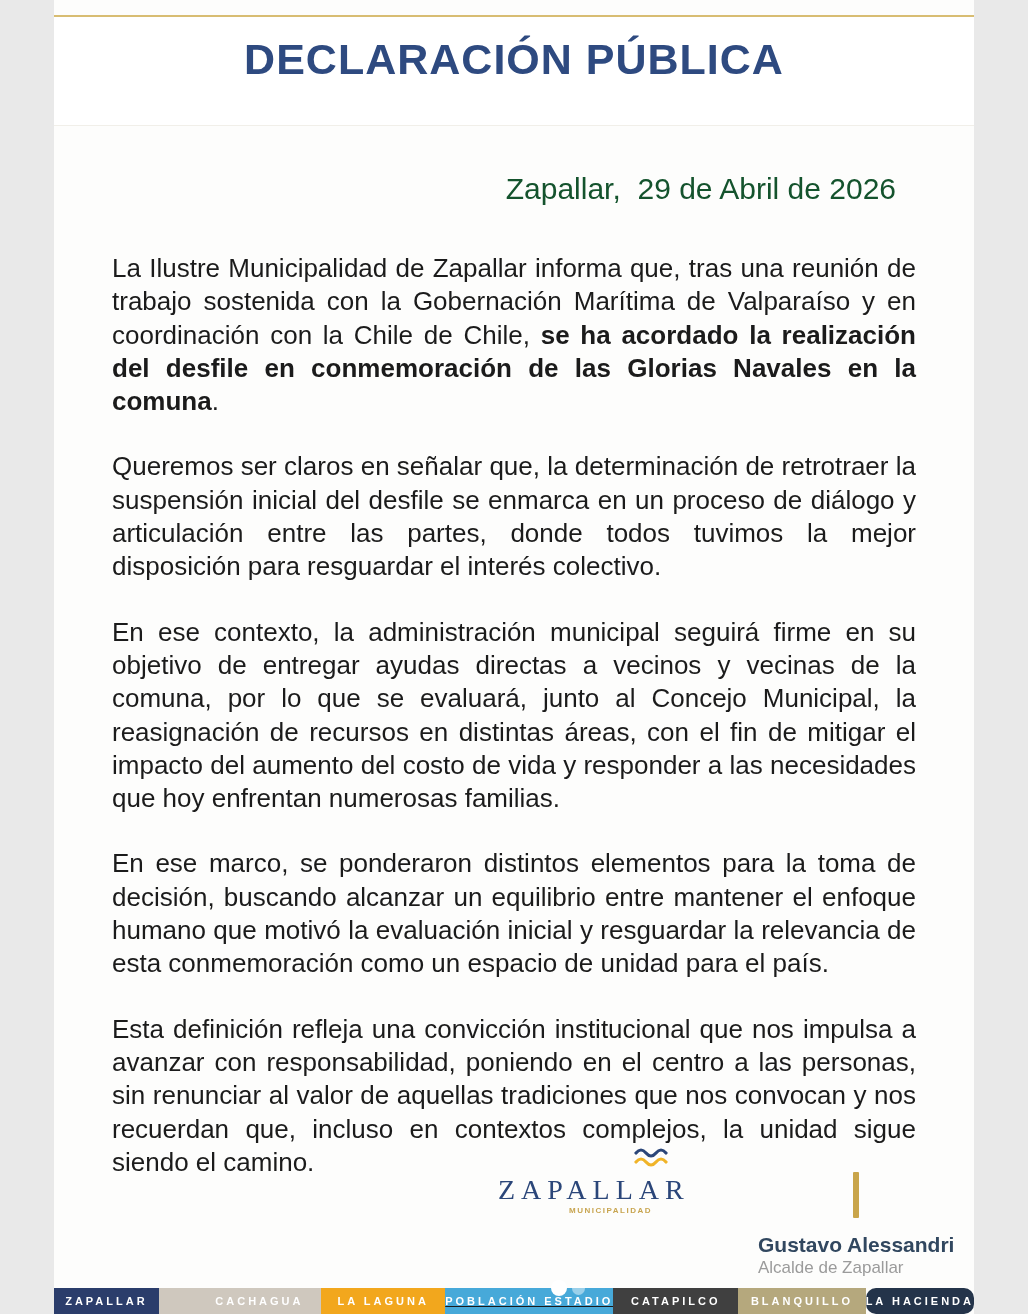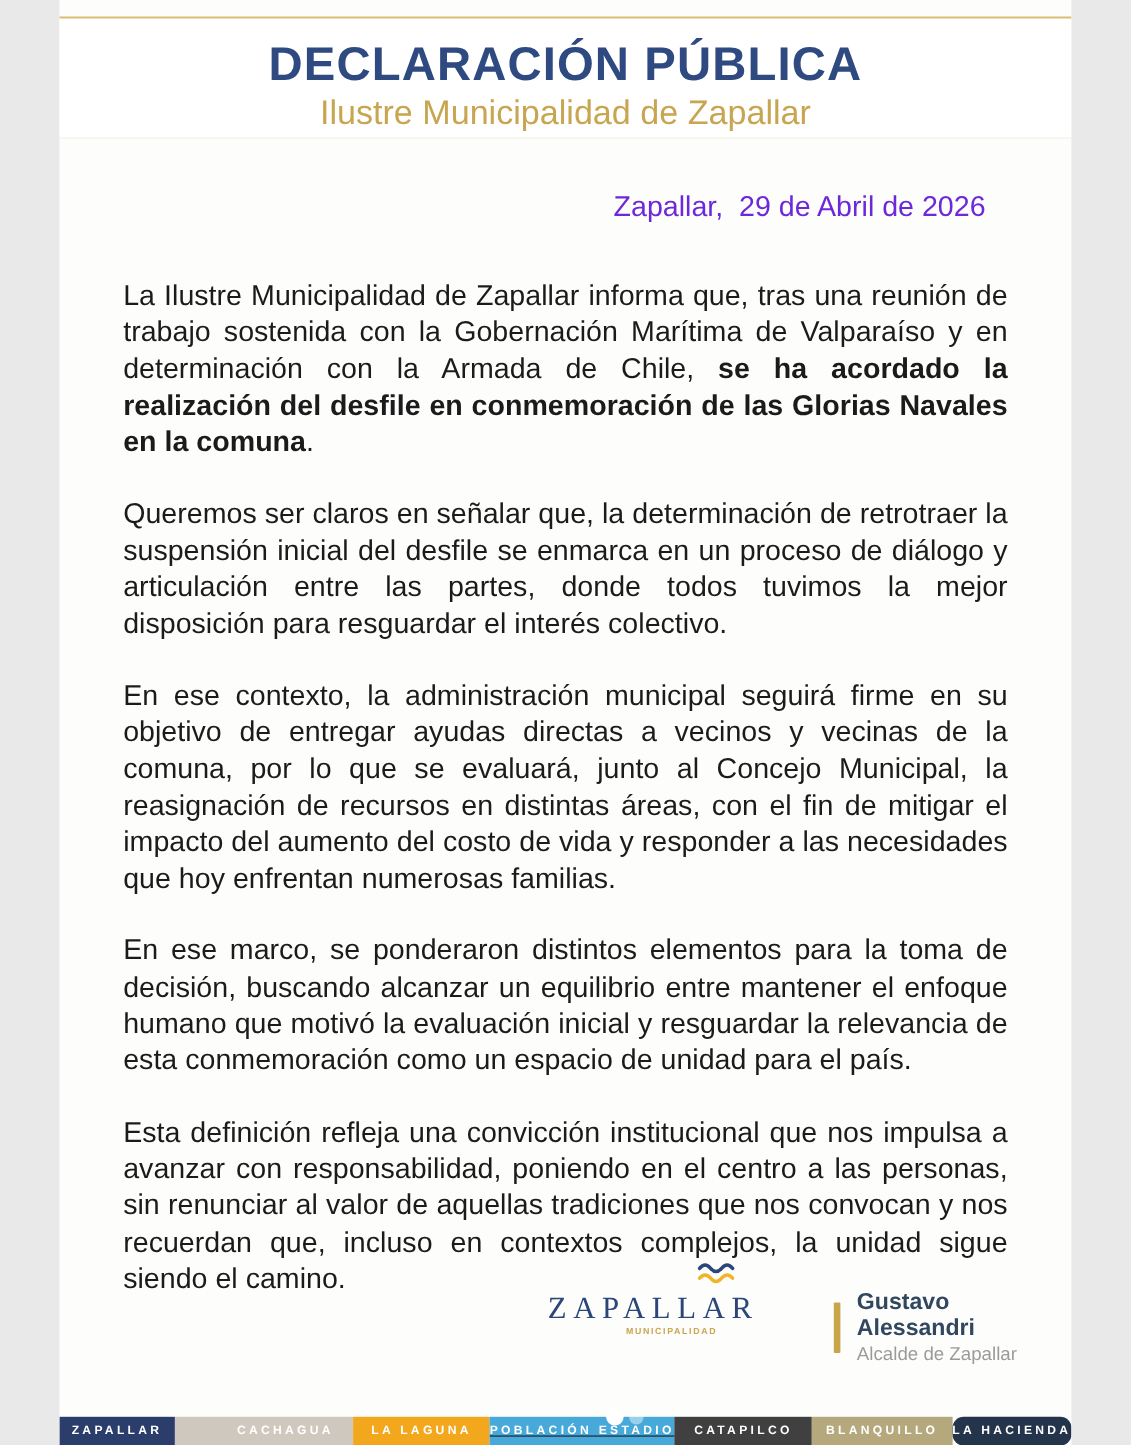--- a/index.html
+++ b/index.html
@@ -8,34 +8,34 @@
     background:#fdfdfc;overflow:hidden;
     font-family:"Liberation Sans",sans-serif;color:#1b1b1b;
   }
   
   .gold-line{position:absolute;top:15px;left:0;width:100%;height:2px;background:#d8bd72;}
   .header{position:absolute;top:17px;left:0;width:100%;height:108px;background:#ffffff;
     border-bottom:1px solid #f1efe9;text-align:center;}
   .title{margin:0;padding-top:18px;font-size:43px;font-weight:800;letter-spacing:1px;color:#2e4a80;}
   .subtitle{margin-top:1px;font-size:31px;font-weight:400;color:#c8a550;}
   
-  .date{position:absolute;top:172px;right:78px;font-size:26px;color:#6d28d9;white-space:pre;}
+  .date{position:absolute;top:172px;right:78px;font-size:30px;color:#14532d;white-space:pre;}
   
   .body{position:absolute;top:252px;left:58px;right:58px;text-align:justify;
     font-size:26px;line-height:33.3px;color:#1b1b1b;}
   .body p{margin:0 0 32px 0;}
   .body .b{font-weight:700;}
   
   .logo{position:absolute;left:444px;top:1148px;width:182px;height:70px;}
   .logo .waves{position:absolute;top:0;right:6px;width:40px;height:20px;}
   .logo .wordmark{position:absolute;top:26px;left:0;font-family:"Liberation Serif",serif;
     font-size:28px;letter-spacing:6px;color:#2b4679;white-space:nowrap;}
   .logo .sublabel{position:absolute;top:58px;right:28px;font-size:8px;font-weight:700;
     letter-spacing:1.5px;color:#c8a550;white-space:nowrap;}
-  .signature{position:absolute;left:704px;top:1172px;display:flex;align-items:center;gap:15px;}
+  .signature{position:absolute;left:704px;top:1172px;display:flex;align-items:center;gap:15px;flex-direction:column;}
   .sig-bar{width:6px;height:46px;background:#c9a54a;border-radius:1px;}
   .sig-name{font-size:21px;font-weight:700;color:#31475f;line-height:24px;}
   .sig-role{font-size:17px;color:#9b9b9b;line-height:21px;}
   
   .next-btn{position:absolute;left:975px;top:632px;width:54px;height:54px;border:none;
     border-radius:50%;background:#ffffff;box-shadow:0 1px 7px rgba(0,0,0,0.13);
     display:flex;align-items:center;justify-content:center;padding:0;cursor:pointer;}
   .next-btn svg{width:22px;height:22px;margin-right:6px;}
   
   .region-bar{position:absolute;bottom:0;left:0;width:100%;height:26px;display:flex;}
@@ -54,27 +54,26 @@
 </style>
 </head>
 <body>
 
 <div class="canvas">
 
   <div class="gold-line"></div>
 
   <div class="header">
     <h1 class="title">DECLARACIÓN PÚBLICA</h1>
-    <div class="subtitle">Ilustre Municipalidad de Zapallar</div>
   </div>
 
   <div class="date">Zapallar,  29 de Abril de 2026</div>
 
   <div class="body">
-      <p><span>La Ilustre Municipalidad de Zapallar informa que, tras una reunión de trabajo sostenida con la Gobernación Marítima de Valparaíso y en determinación con la Armada de Chile, </span><span class="b">se ha acordado la realización del desfile en conmemoración de las Glorias Navales en la comuna</span><span>.</span></p>
+      <p><span>La Ilustre Municipalidad de Zapallar informa que, tras una reunión de trabajo sostenida con la Gobernación Marítima de Valparaíso y en coordinación con la Chile de Chile, </span><span class="b">se ha acordado la realización del desfile en conmemoración de las Glorias Navales en la comuna</span><span>.</span></p>
       <p><span>Queremos ser claros en señalar que, la determinación de retrotraer la suspensión inicial del desfile se enmarca en un proceso de diálogo y articulación entre las partes, donde todos tuvimos la mejor disposición para resguardar el interés colectivo.</span></p>
       <p><span>En ese contexto, la administración municipal seguirá firme en su objetivo de entregar ayudas directas a vecinos y vecinas de la comuna, por lo que se evaluará, junto al Concejo Municipal, la reasignación de recursos en distintas áreas, con el fin de mitigar el impacto del aumento del costo de vida y responder a las necesidades que hoy enfrentan numerosas familias.</span></p>
       <p><span>En ese marco, se ponderaron distintos elementos para la toma de decisión, buscando alcanzar un equilibrio entre mantener el enfoque humano que motivó la evaluación inicial y resguardar la relevancia de esta conmemoración como un espacio de unidad para el país.</span></p>
       <p><span>Esta definición refleja una convicción institucional que nos impulsa a avanzar con responsabilidad, poniendo en el centro a las personas, sin renunciar al valor de aquellas tradiciones que nos convocan y nos recuerdan que, incluso en contextos complejos, la unidad sigue siendo el camino.</span></p>
     </div>
 
   <div class="logo">
     <svg class="waves" viewBox="0 0 40 20" aria-hidden="true">
       <path d="M2 5 q5 -6 10 0 q5 6 10 0 q5 -6 10 0" fill="none" stroke="#2b4679" stroke-width="3.2" stroke-linecap="round"></path>
       <path d="M2 14 q5 -6 10 0 q5 6 10 0 q5 -6 10 0" fill="none" stroke="#f0b429" stroke-width="3.2" stroke-linecap="round"></path>

